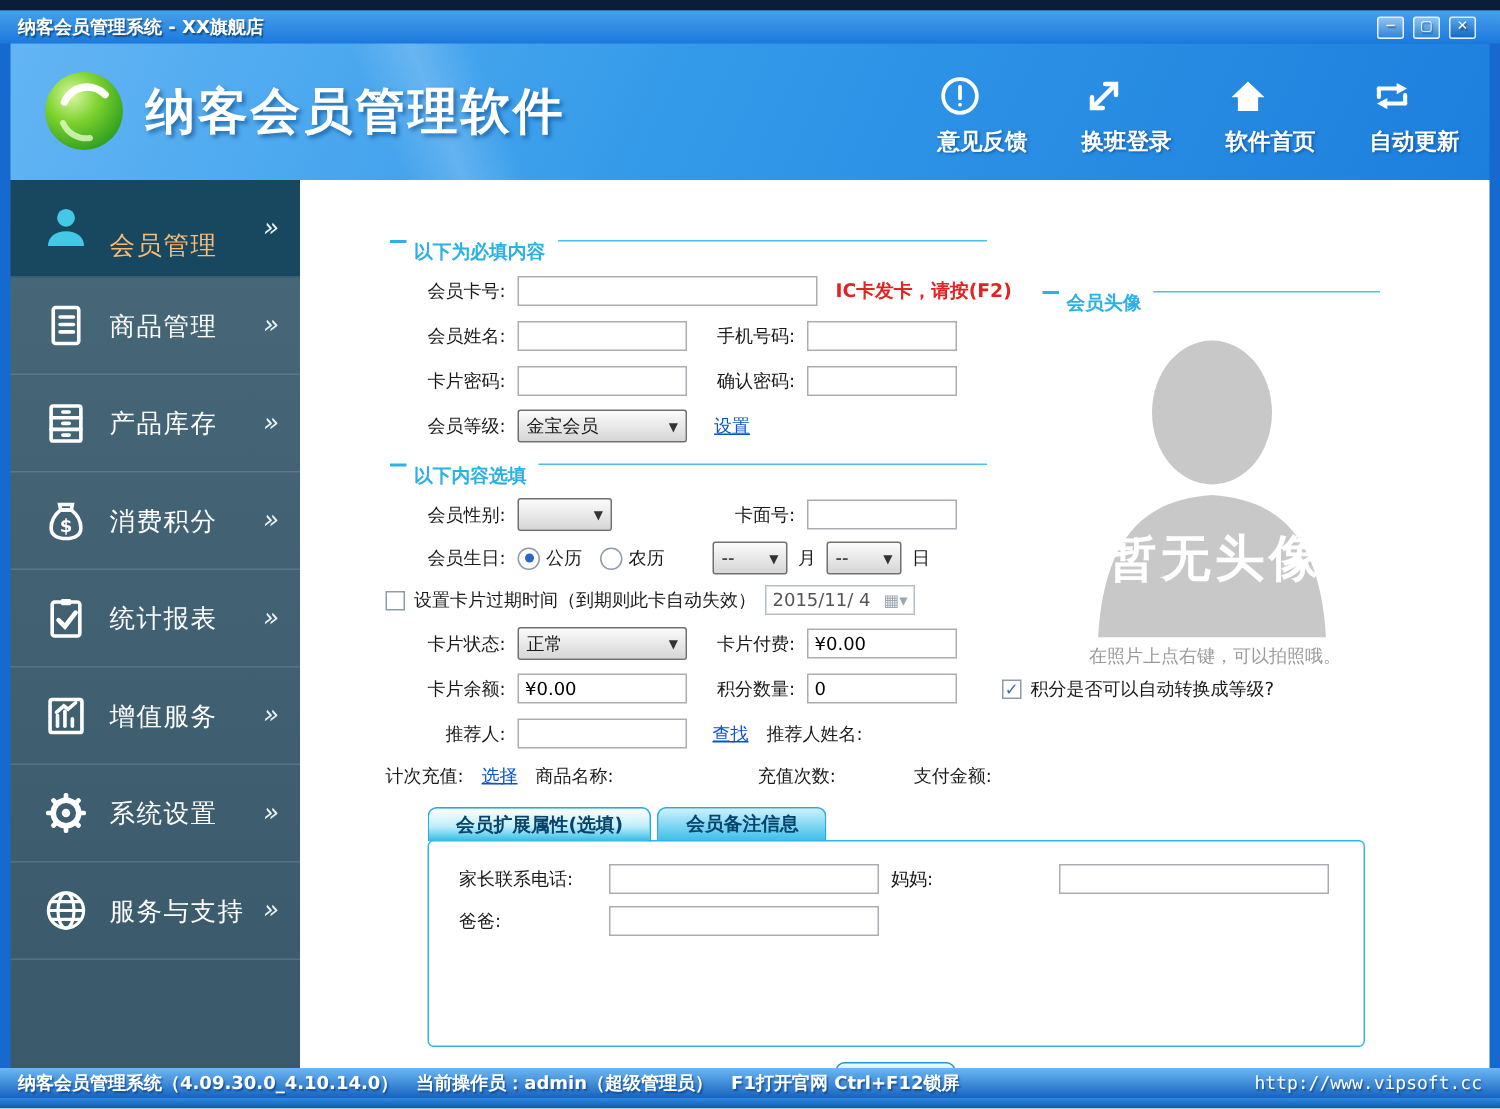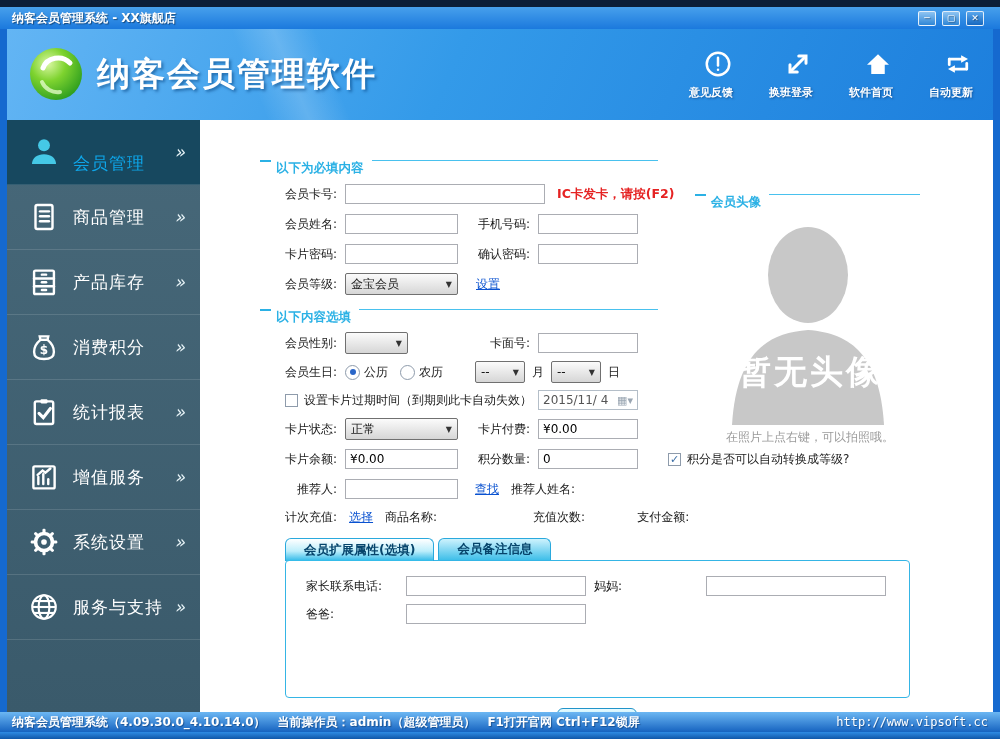--- a/index.html
+++ b/index.html
@@ -18,32 +18,32 @@
   
   .header{position:absolute;top:29px;left:7px;right:7px;height:91px;overflow:hidden;
           background:linear-gradient(115deg,#63b5f4 0%,#339ae9 45%,#1d7fdd 100%);}
   .header::before{content:"";position:absolute;left:80px;top:-60px;width:420px;height:240px;
           background:linear-gradient(60deg,rgba(255,255,255,0) 42%,rgba(255,255,255,.18) 50%,rgba(255,255,255,0) 58%);
           transform:rotate(8deg);}
   .logo-row{position:absolute;left:22px;top:18px;display:flex;align-items:center;gap:14px;}
   .logo-text{font-size:33px;font-weight:bold;color:#fff;letter-spacing:2px;
              text-shadow:2px 2px 3px rgba(0,60,120,.55);}
   .actions{position:absolute;right:20px;top:20px;display:flex;gap:36px;}
-  .action{display:flex;flex-direction:column;align-items:flex-end;gap:6px;color:#fff;font-size:11px;
+  .action{display:flex;flex-direction:column;align-items:flex-start;gap:6px;color:#fff;font-size:15px;
           font-weight:bold;text-shadow:1px 1px 2px rgba(0,50,110,.6);cursor:pointer;}
   
   .sidebar{position:absolute;top:120px;left:7px;width:193px;bottom:27px;
            background:linear-gradient(#476879,#3a5a6b);}
   .side-item{height:65px;display:flex;align-items:center;border-bottom:1px solid rgba(255,255,255,.13);
              color:#fff;cursor:pointer;padding:0 14px 0 16px;box-sizing:border-box;}
   .side-item .ico{width:42px;display:flex;justify-content:center;color:#fff;}
   .side-item .stext{flex:1;font-size:17px;margin-left:8px;letter-spacing:1px;}
   .side-item .chev{font-size:17px;color:#e8f4f8;font-style:italic;}
   .side-item.active{background:#17485f;}
-  .side-item.active .stext{color:#0ea5e9;margin-top:22px;}
+  .side-item.active .stext{color:#fdba74;margin-top:22px;}
   .side-item.active .ico{color:#45c8e6;}
   
   .content{position:absolute;top:120px;left:200px;right:7px;bottom:27px;background:#fff;
            overflow:hidden;font-size:12px;color:#1a1a1a;}
   .crumb-row{position:absolute;top:8px;left:6px;right:10px;display:flex;justify-content:space-between;
              font-size:12.5px;font-weight:bold;color:#111;}
   .form-area{position:absolute;top:30px;left:0;right:0;bottom:0;}
   .sec{display:flex;align-items:flex-start;color:#2bb1e5;font-weight:bold;font-size:12.5px;
        margin:10px 0 2px 60px;width:398px;}
   .sec .dash{width:11px;height:2px;background:#2bb1e5;margin-right:5px;flex:none;}
@@ -65,21 +65,21 @@
          display:inline-flex;align-items:center;justify-content:center;margin-right:4px;flex:none;cursor:pointer;}
   .radio.on::after{content:"";width:6px;height:6px;border-radius:50%;background:#2a66c8;}
   .cb{width:13px;height:13px;border:1px solid #8e9bab;background:#fff;display:inline-flex;
       align-items:center;justify-content:center;font-size:11px;color:#3b6ea5;font-weight:bold;
       flex:none;cursor:pointer;box-sizing:border-box;}
   .cb.on::after{content:"✓";}
   .datebox{width:100px;height:20px;border:1px solid #b4bec8;display:flex;align-items:center;
            padding:0 4px;color:#555;background:#fff;box-sizing:border-box;cursor:pointer;}
   .datebox .dico{margin-left:auto;color:#9aa6b2;font-size:11px;}
   .chkline{display:flex;align-items:center;margin-left:30px;gap:6px;}
-  .pad85{padding-left:85px;}
+  .pad85{padding-left:57px;}
   
   .tabs{display:flex;gap:4px;padding-left:85px;margin-top:8px;position:relative;z-index:2;}
   .tab{height:21px;padding:0 18px;display:flex;align-items:center;border:1px solid #2aa9dd;
        border-bottom:none;border-radius:6px 6px 0 0;background:linear-gradient(#cdf2fd,#3fbfe9);
        color:#06446b;font-weight:bold;font-size:12.5px;cursor:pointer;}
   .tab.active{background:linear-gradient(#ffffff 0%,#bdeefb 55%,#2fb9e8 100%);height:22px;margin-bottom:-1px;}
   .panel{margin-left:85px;width:625px;height:138px;border:1px solid #35b5e5;border-radius:4px;
          box-sizing:border-box;padding:12px 0 0 20px;position:relative;z-index:1;}
   .prow{display:flex;align-items:center;height:26px;margin-bottom:2px;}
   .plbl{width:100px;}

